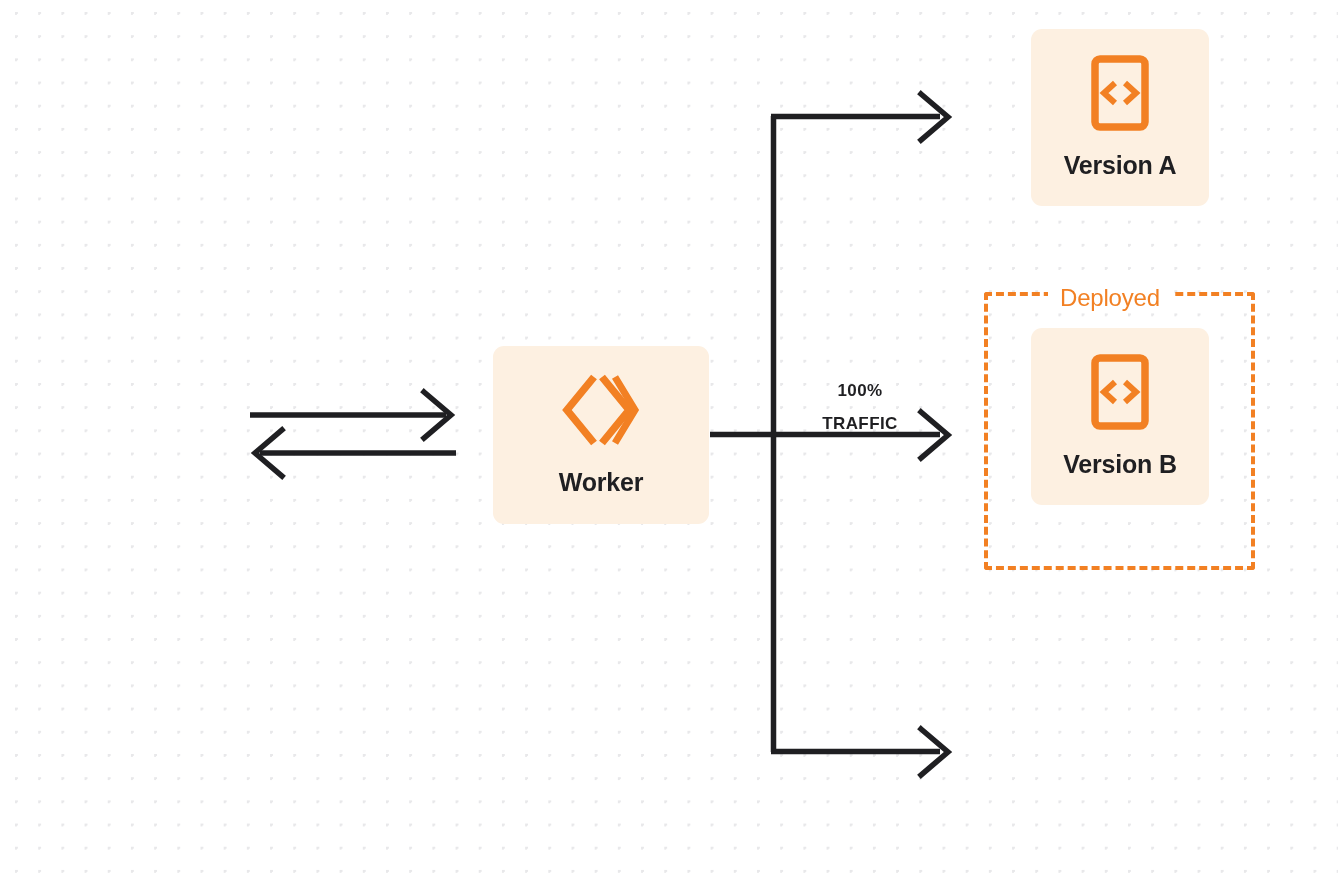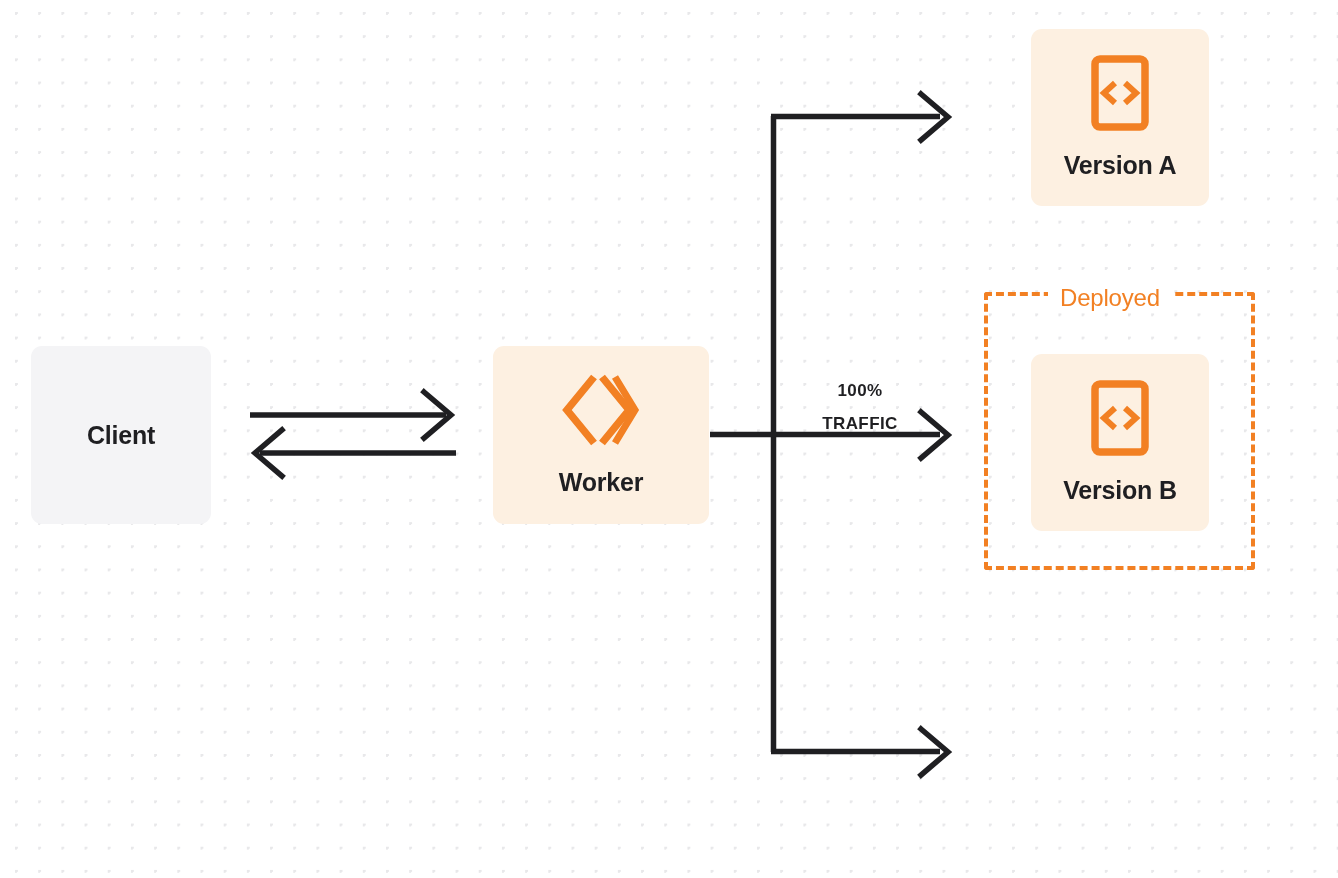--- a/index.html
+++ b/index.html
@@ -41,21 +41,21 @@
   .worker-node{
     left:493px;top:346px;width:216px;height:178px;
     background:#fdf0e1;
   }
   .worker-logo{margin-top:-4px;margin-bottom:18px;}
   .version-node{
     left:1031px;width:178px;height:177px;
     background:#fdf0e1;
   }
   .va{top:29px;}
-  .vb{top:354px;}
+  .vb{top:328px;}
   .vc{top:663px;}
   .code-icon{margin-top:-2px;margin-bottom:18px;}
 
   .deployed-box{
     position:absolute;
     left:984px;top:292px;
     width:271px;height:278px;
     border:4px dashed #f28023;
     border-radius:3px;
     box-sizing:border-box;
@@ -118,23 +118,20 @@
       <polyline points="921,412 948,435 921,458"></polyline>
       <polyline points="921,729 948,752 921,775"></polyline>
     </g>
   </svg>
 
   <div class="traffic-label">
     <span>100%</span>
     <span>TRAFFIC</span>
   </div>
 
-  <div class="node client-node">
-    <div class="node-label">Client</div>
-  </div>
 
   <div class="node worker-node">
     <span class="worker-logo">
       <svg width="78" height="76" viewBox="0 0 78 76" aria-hidden="true">
         <g fill="none" stroke="#f28023" stroke-width="7.5" stroke-linejoin="miter" stroke-linecap="butt">
           <polyline points="32,5 5,38 32,71"></polyline>
           <polyline points="40,5 67,38 40,71"></polyline>
           <polyline points="53,5 73,38 53,71" stroke-width="7"></polyline>
         </g>
       </svg>

